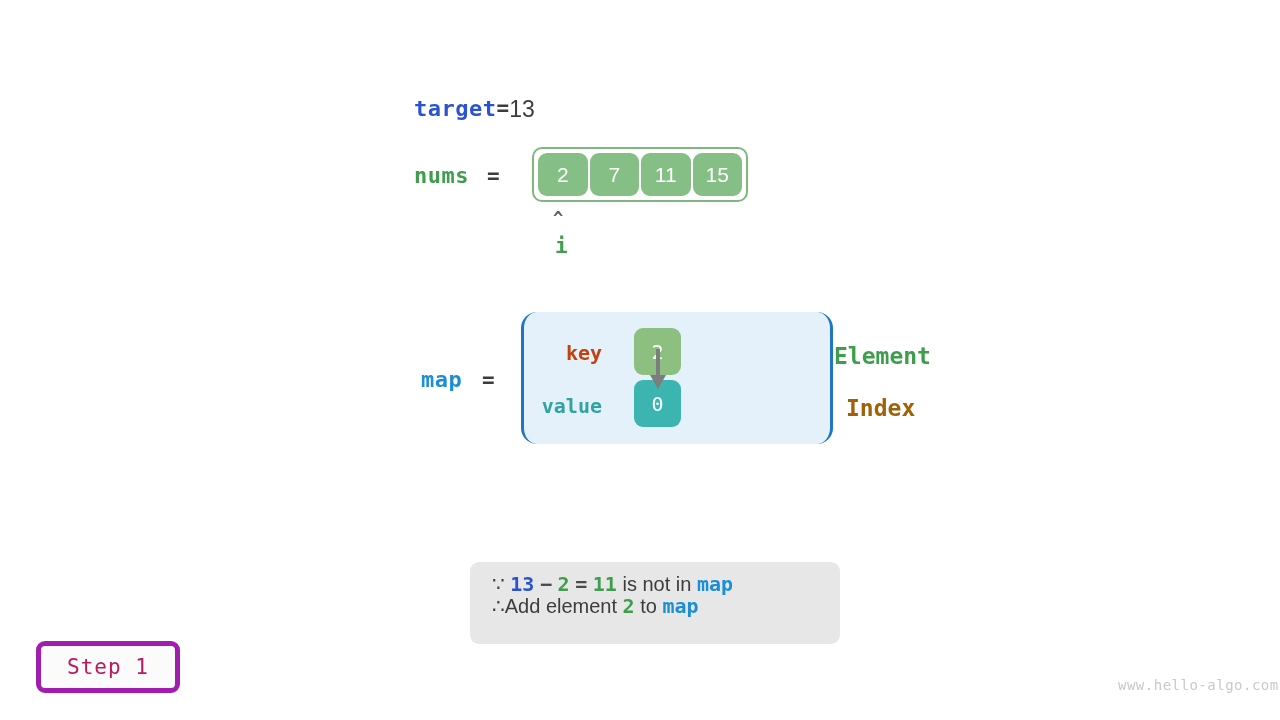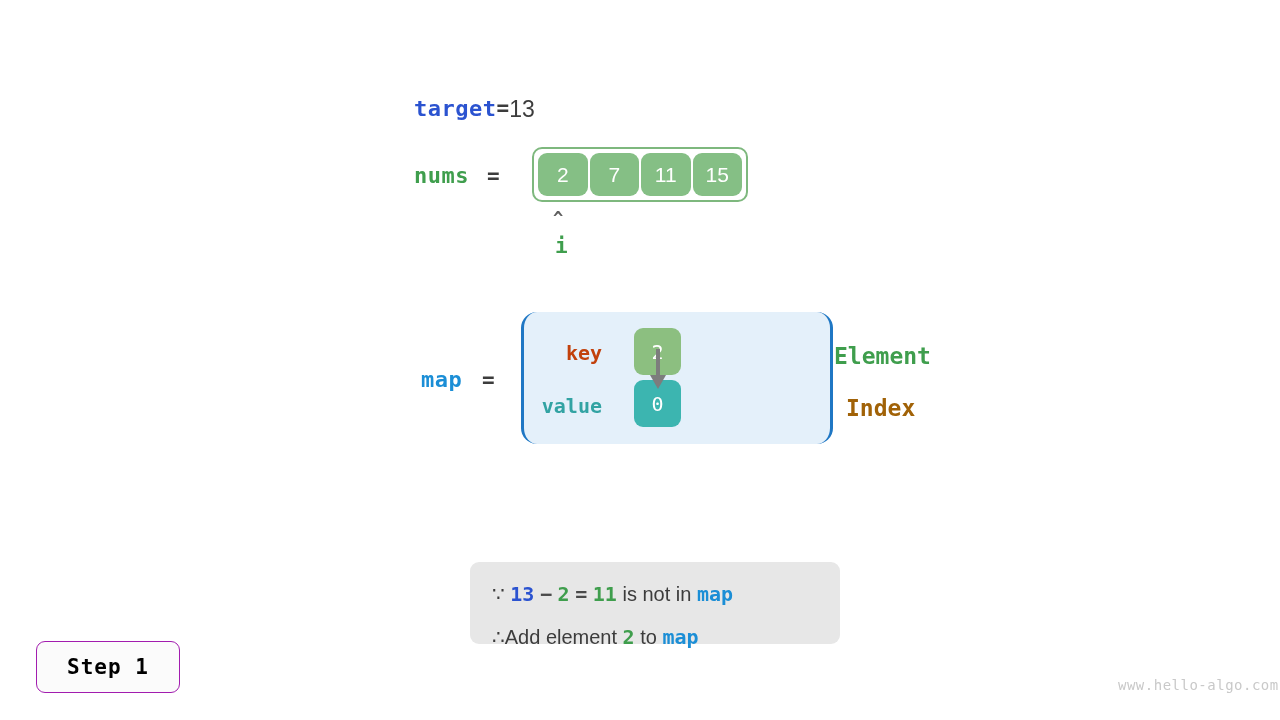--- a/index.html
+++ b/index.html
@@ -174,45 +174,45 @@
     height: 82px;
     box-sizing: border-box;
     background: #e7e7e7;
     border-radius: 9px;
     padding: 11px 22px 0 22px;
   }
   .note-line {
     font-size: 20px;
     color: #3c3c3c;
     white-space: nowrap;
-    line-height: 43px;
+    line-height: 22px;
   }
   .tok-blue  { color: #2b53d0; font-family: "DejaVu Sans Mono", monospace; font-weight: bold; }
   .tok-green { color: #3f9e4d; font-family: "DejaVu Sans Mono", monospace; font-weight: bold; }
   .tok-map   { color: #1b8ed6; font-family: "DejaVu Sans Mono", monospace; font-weight: bold; }
   .tok-op    { color: #4a4a4a; font-family: "DejaVu Sans Mono", monospace; font-weight: bold; }
   .sym       { color: #3c3c3c; }
 
   
   #step-badge {
     left: 36px;
     top: 641px;
     width: 144px;
     height: 52px;
     box-sizing: border-box;
-    border: 1px solid #a21caf;
+    border: 5px solid #a21caf;
     border-radius: 9px;
     background: #fbfbfb;
     display: flex;
     align-items: center;
     justify-content: center;
     font-family: "DejaVu Sans Mono", monospace;
-    font-weight: bold;
-    font-size: 21px;
-    color: #000000;
+    font-weight: normal;
+    font-size: 21px;
+    color: #be185d;
     letter-spacing: 1px;
   }
 
   
   #watermark {
     left: 1118px;
     top: 677px;
     font-family: "DejaVu Sans Mono", monospace;
     font-size: 14px;
     color: #c9c9c9;

